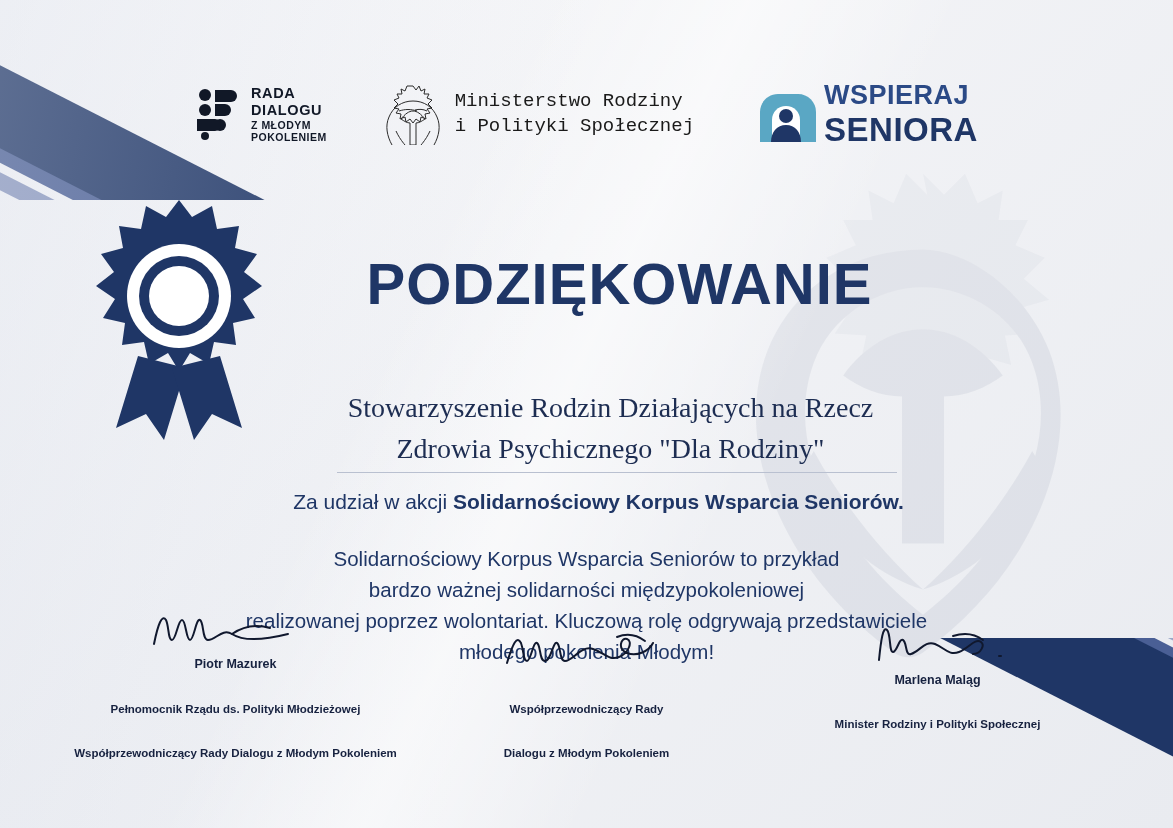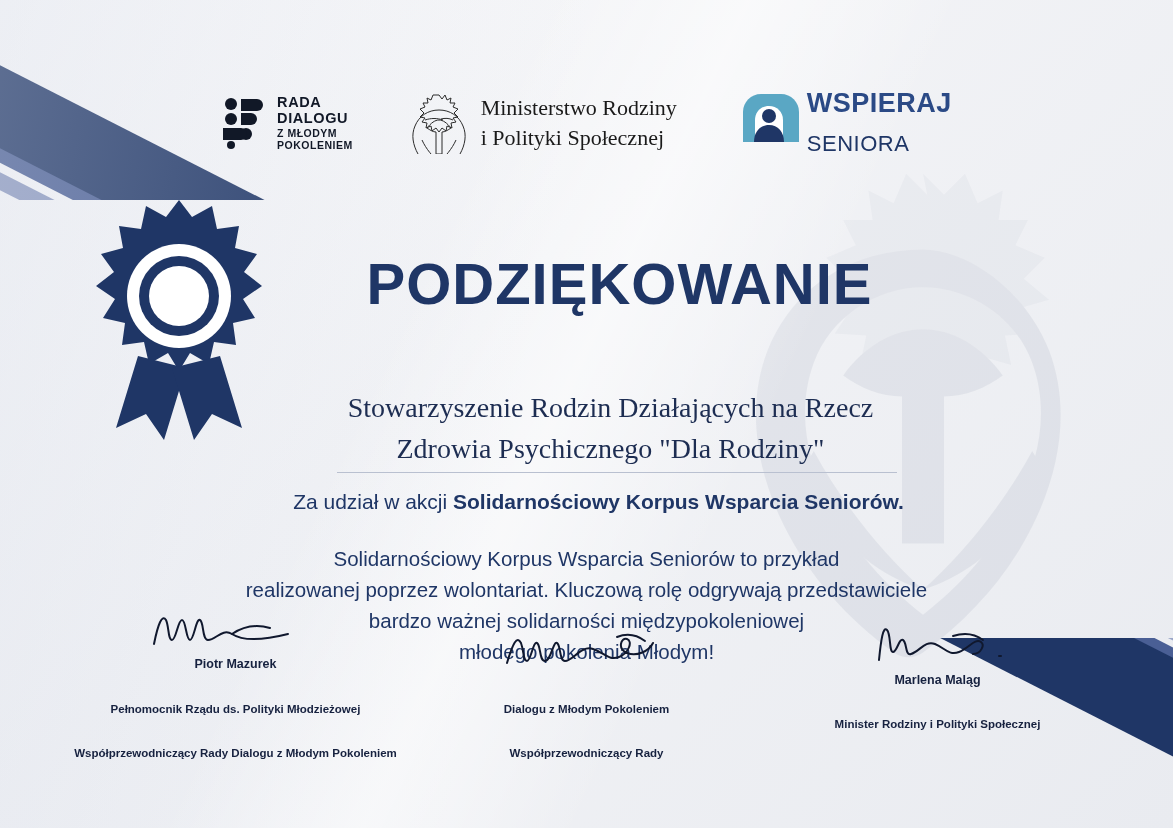--- a/index.html
+++ b/index.html
@@ -96,21 +96,21 @@
     inset: 0;
     background:
       linear-gradient(115deg, rgba(255,255,255,0) 35%, rgba(255,255,255,0.55) 48%, rgba(255,255,255,0) 62%),
       linear-gradient(100deg, rgba(210,216,229,0.35) 0%, rgba(255,255,255,0) 45%);
     pointer-events: none;
   }
 
   
   .logos {
     position: absolute;
-    top: 90px;
+    top: 82px;
     left: 0;
     width: 100%;
     display: flex;
     justify-content: center;
     align-items: center;
     gap: 58px;
   }
   .logo-block { display: flex; align-items: center; }
 
   .rada-logo { display: flex; align-items: center; gap: 10px; }
@@ -120,40 +120,40 @@
     font-weight: bold;
     letter-spacing: 0.6px;
     color: #111827;
     line-height: 1.16;
   }
   .rada-text .small { font-size: 10.5px; letter-spacing: 0.5px; }
 
   .ministry { display: flex; align-items: center; gap: 14px; }
   .eagle-mark { width: 56px; height: 62px; }
   .ministry-text {
-    font-family: Liberation Serif, serif;
-    font-size: 22px;
+    font-family: Liberation Mono, monospace;
+    font-size: 19px;
     color: #1a1a1a;
     line-height: 1.32;
     text-align: left;
   }
 
-  .wspieraj { display: flex; align-items: flex-start; }
+  .wspieraj { display: flex; align-items: flex-end; }
   .wspieraj-mark { width: 72px; height: 56px; }
   .wspieraj-text {
     line-height: 1.0;
     color: #1f3666;
   }
   .wspieraj-text .w1 {
     font-size: 27px; font-weight: bold; letter-spacing: 0.5px; color: #2b4a86;
     display: block;
   }
   .wspieraj-text .w2 {
-    font-size: 22px; font-weight: normal; letter-spacing: 0.5px; color: #1f3666;
-    display: block; margin-top: 16px;
+    font-size: 33px; font-weight: bold; letter-spacing: 0.5px; color: #1f3666;
+    display: block; margin-top: 4px;
   }
 
   
   .medal {
     position: absolute;
     left: 72px;
     top: 196px;
     width: 215px;
     height: 260px;
   }
@@ -354,22 +354,22 @@
     <div>Zdrowia Psychicznego "Dla Rodziny"</div>
   </div>
   <div class="recipient-rule"></div>
 
   <div class="subtitle">
     <span>Za udział w akcji </span><b>Solidarnościowy Korpus Wsparcia Seniorów.</b>
   </div>
 
   <div class="body-text">
     <div>Solidarnościowy Korpus Wsparcia Seniorów to przykład</div>
+    <div>bardzo ważnej solidarności międzypokoleniowej</div>
     <div>realizowanej poprzez wolontariat. Kluczową rolę odgrywają przedstawiciele</div>
-    <div>bardzo ważnej solidarności międzypokoleniowej</div>
     <div>młodego pokolenia Młodym!</div>
   </div>
 
   <div class="signatures">
 
     <div class="sig">
       <svg width="200" height="46" viewBox="0 0 200 46">
         <g fill="none" stroke="#10182e" stroke-width="2" stroke-linecap="round">
           <path d="M18 38 C22 18 26 8 30 14 C33 20 32 34 36 34 C40 34 42 14 46 14 C50 14 50 34 54 34 C58 34 60 12 64 14 C68 16 66 34 72 34 C80 34 86 22 96 28 C108 36 128 34 152 28"></path>
           <path d="M96 28 C108 20 120 18 134 22"></path>
@@ -380,22 +380,22 @@
       <div class="sig-role">Współprzewodniczący Rady Dialogu z Młodym Pokoleniem</div>
     </div>
 
     <div class="sig">
       <svg width="180" height="46" viewBox="0 0 180 46">
         <g fill="none" stroke="#10182e" stroke-width="2" stroke-linecap="round">
           <path d="M10 36 C16 16 20 8 24 16 C27 24 26 34 30 34 C34 34 36 14 40 16 C44 18 42 34 48 34 C54 34 56 14 60 16 C64 18 62 34 68 34 C76 34 84 18 96 22 C108 26 112 34 122 30 C132 26 136 14 130 12 C124 10 120 22 130 26 C140 30 152 24 156 16"></path>
           <path d="M120 10 C130 6 140 8 148 14"></path>
         </g>
       </svg>
+      <div class="sig-role">Współprzewodniczący Rady</div>
       <div class="sig-role">Dialogu z Młodym Pokoleniem</div>
-      <div class="sig-role">Współprzewodniczący Rady</div>
     </div>
 
     <div class="sig">
       <svg width="170" height="46" viewBox="0 0 170 46">
         <g fill="none" stroke="#10182e" stroke-width="2" stroke-linecap="round">
           <path d="M26 38 C28 18 30 4 34 8 C38 12 36 30 40 30 C44 30 46 16 50 18 C54 20 52 34 58 32 C66 30 72 18 82 22 C92 26 96 34 106 30 C116 26 122 16 128 20 C132 23 128 32 120 32"></path>
           <path d="M100 14 C112 10 122 12 130 18"></path>
           <path d="M146 34 l2 0"></path>
         </g>
       </svg>

